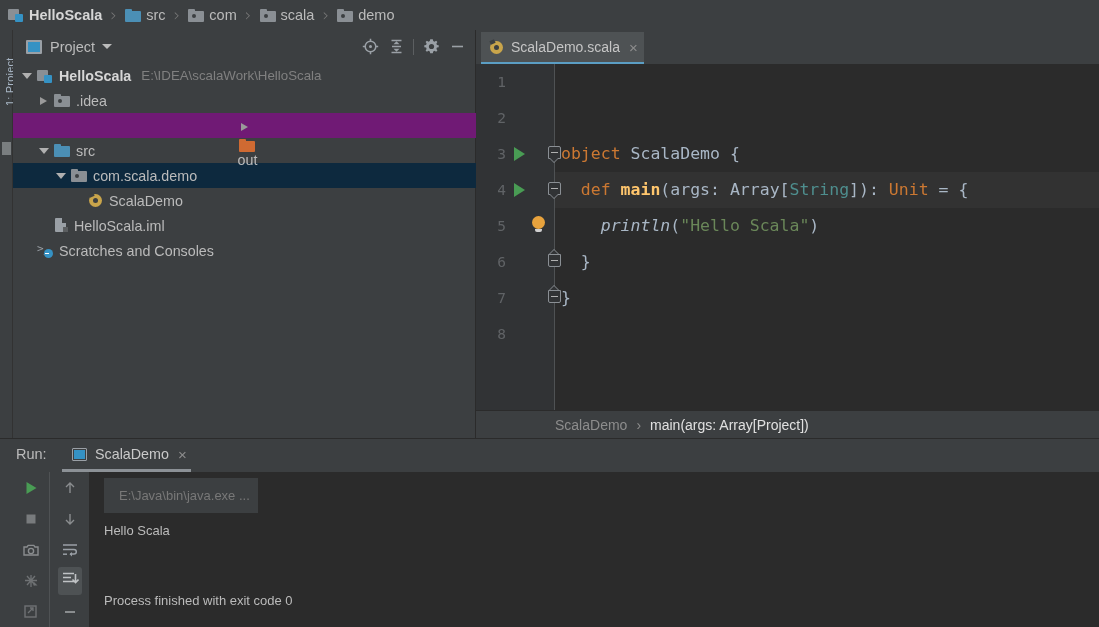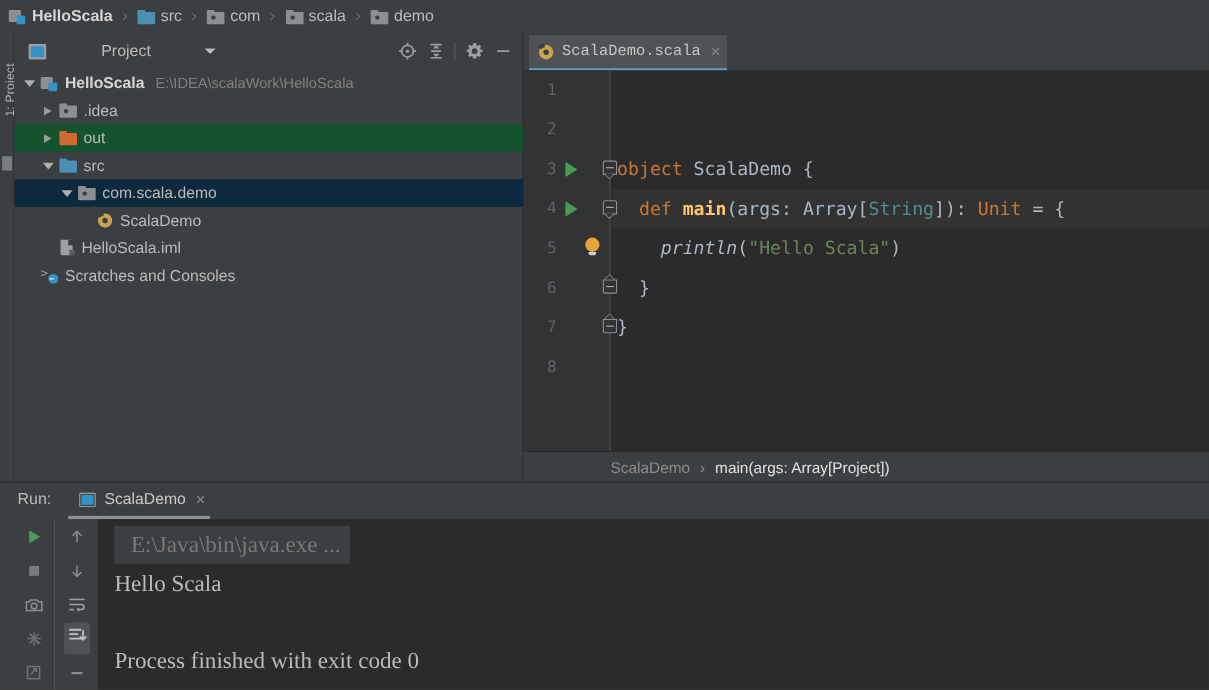--- a/index.html
+++ b/index.html
@@ -59,42 +59,42 @@
     background: #7a7e80;
   }
 
   
   #project-panel {
     position: absolute; left: 13px; top: 30px; width: 463px; height: 408px;
     background: #3c3f41; border-right: 1px solid #2b2b2b;
   }
   #project-header {
     position: absolute; left: 0; top: 0; width: 463px; height: 33px;
-    display: flex; align-items: center; gap: 42px;
+    display: flex; align-items: center;
   }
   #project-header .ph-icon {
     width: 16px; height: 14px; margin-left: 13px; flex: none;
     border: 2px solid #9aa0a6; border-radius: 1px; background: #3592c4;
     box-sizing: border-box;
   }
   #project-header .ph-label { font-size: 14.5px; color: #bbbbbb; margin-left: 8px; }
   #project-header .ph-caret {
     width: 0; height: 0; margin-left: 7px;
     border-left: 5px solid transparent; border-right: 5px solid transparent;
     border-top: 5px solid #bbbbbb;
   }
   #ph-actions { position: absolute; right: 6px; top: 0; height: 33px; display: flex; align-items: center; }
   .tb-btn { width: 26px; height: 26px; display: flex; align-items: center; justify-content: center; }
   .tb-sep { width: 1px; height: 16px; background: #5c5f61; margin: 0 4px; }
 
   
   #tree { position: absolute; left: 0; top: 33px; width: 463px; bottom: 0; overflow: hidden; }
   .trow { height: 25px; display: flex; align-items: center; width: 463px; white-space: nowrap; }
   .trow.sel { background: #0d293e; }
-  .trow.hl { background: #14532d; }
+  .trow.hl { background: #701a75; flex-direction: column; }
   .tarrow { width: 13px; height: 25px; display: flex; align-items: center; justify-content: center; flex: none; }
   .tarrow i { display: block; width: 0; height: 0; }
   .tarrow .right { border-top: 4.5px solid transparent; border-bottom: 4.5px solid transparent; border-left: 7px solid #9a9a9a; }
   .tarrow .down  { border-left: 5.5px solid transparent; border-right: 5.5px solid transparent; border-top: 6px solid #b0b0b0; }
   .tlabel { font-size: 14.3px; color: #bbbbbb; margin-left: 6px; }
   .tlabel.bold { font-weight: bold; color: #d6d6d6; }
   .tpath { font-size: 13.3px; color: #808080; margin-left: 10px; }
 
   .ico-scalaobj { width: 15px; height: 15px; position: relative; flex:none; }
   .ico-scalaobj .ring {
@@ -124,21 +124,21 @@
   .ico-scratch .hand { position:absolute; right:4px; bottom:4px; width:4px; height:1px; background:#fff; }
 
   
   #editor-area { position: absolute; left: 476px; top: 30px; width: 623px; height: 408px; background: #2b2b2b; }
   #tabbar { position: absolute; left:0; top:0; width: 623px; height: 34px; background: #3c3f41; }
   #tab-scala {
     position: absolute; left: 5px; top: 2px; height: 32px;
     display: flex; align-items: center; padding: 0 6px 0 8px;
     background: #4e5254; border-bottom: 2px solid #5b9ec4;
   }
-  #tab-scala .tab-name { font-size: 14px; color: #c5c5c5; margin-left: 7px; font-family: Liberation Mono, monospace; }
+  #tab-scala .tab-name { font-size: 14px; color: #c5c5c5; margin-left: 7px; }
   #tab-scala .tab-x { font-size: 15px; color: #8d8d8d; margin-left: 9px; line-height: 1; }
 
   #code { position: absolute; left: 0; top: 34px; width: 623px; height: 374px; background: #2b2b2b; }
   #gutter { position: absolute; left: 0; top: 0; width: 79px; height: 374px; background: #313335; }
   #gutter .gline { position: absolute; left: 0; width: 79px; height: 36px; }
   .lnum {
     position: absolute; left: 0; width: 30px; text-align: right;
     font-family: "DejaVu Sans Mono", monospace; font-size: 14.5px; color: #606366;
     line-height: 36px;
   }
@@ -228,21 +228,21 @@
   #run-tools-a { position: absolute; left: 12px; top: 0; width: 38px; height: 155px; border-right: 1px solid #4f5254; }
   #run-tools-b { position: absolute; left: 51px; top: 0; width: 38px; height: 155px; }
   .rtool { width: 38px; height: 31px; display: flex; align-items: center; justify-content: center; }
   .rtool.active .box { background: #4e5254; border-radius: 3px; padding: 3px; }
 
   #console {
     position: absolute; left: 89px; top: 0; right: 0; height: 155px;
     background: #2b2b2b; padding: 6px 0 0 0; overflow: hidden;
   }
   .conline {
-    font-family: Liberation Serif, serif; font-size: 21px;
+    font-family: Liberation Sans, sans-serif; font-size: 13px;
     line-height: 35px; white-space: pre; padding-left: 15px;
   }
   .conline.cmd { color: #787878; background: #3c3f41; display:inline-block; padding-right: 8px; margin-left: 15px; }
   .conline.out { color: #bbbbbb; }
 </style>
 </head>
 <body>
 
 <div id="navbar">
     <div class="crumb">

